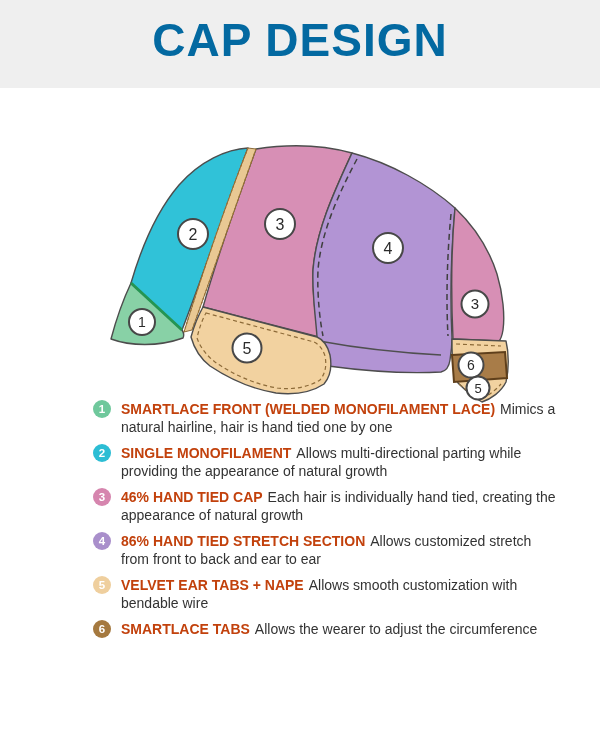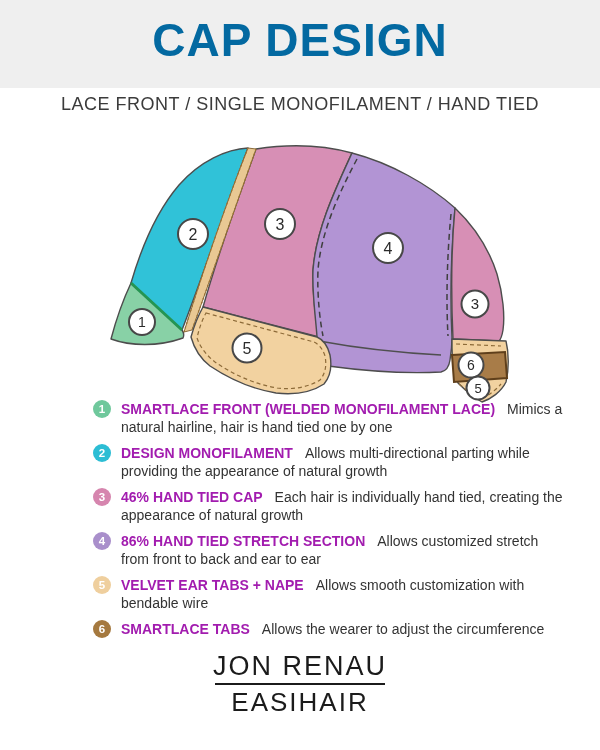--- a/index.html
+++ b/index.html
@@ -23,36 +23,35 @@
   .tabstitch{fill:none;stroke:#8d6b39;stroke-width:1.2;stroke-dasharray:4 3;}
   .foldline{fill:none;stroke:#4f4f4f;stroke-width:1.4;}
   .greenline{fill:none;stroke:#259552;stroke-width:3;}
 
   
   .legend{position:absolute;left:93px;top:400px;width:470px;}
   .legend-item{display:flex;margin-bottom:8px;}
   .legend-dot{flex:0 0 18px;width:18px;height:18px;border-radius:50%;margin-right:10px;
               color:#ffffff;font-size:11.5px;font-weight:bold;text-align:center;line-height:18px;}
   .legend-text{margin:0;font-size:14px;line-height:18px;color:#333333;width:452px;}
-  .legend-text b{color:#a21caf;padding-right:12px;}
+  .legend-text b{color:#c2410c;padding-right:5px;}
 
   
   .footer{position:absolute;left:0;top:652px;width:600px;text-align:center;color:#1b1b1b;}
   .brand-top{font-size:27px;line-height:28px;letter-spacing:2px;}
   .brand-divider{width:170px;height:1.5px;background:#1b1b1b;margin:3px auto 4px auto;}
   .brand-bottom{font-size:26px;line-height:26px;letter-spacing:2px;}
 </style>
 </head>
 <body>
 
 <div id="page">
 
   <div class="band" style="background-color: rgb(239, 239, 239);"></div>
   <div class="title" style="color: #0369a1;">CAP DESIGN</div>
-  <div class="subtitle">LACE FRONT / SINGLE MONOFILAMENT / HAND TIED</div>
 
   <svg class="cap-svg" width="450" height="270" viewBox="0 0 450 270">
 
     <path class="sect" d="M 31 199 C 36 180 43 160 51 143 L 102 190 C 104 193 104 196 103 198 C 78 207 50 206 31 199 Z" fill="#88d1a6"></path>
 
     <path class="sect" d="M 51 143 C 60 112 76 72 99 45 C 120 21 147 9 168 8 C 150 55 127 125 102 190 Z" fill="#30c2d8"></path>
     <path class="greenline" d="M 51 143 L 102 190"></path>
 
     <path class="sect" d="M 176 9 C 208 4 243 5 272 13 C 255 50 236 90 233 130 C 232 155 236 180 239 197 L 123 167 C 138 115 158 58 176 9 Z" fill="#d78fb5"></path>
 
@@ -112,21 +111,21 @@
 
   <div class="legend">
 
     <div class="legend-item">
       <span class="legend-dot" style="background-color: rgb(111, 200, 156);">1</span>
       <p class="legend-text"><b>SMARTLACE FRONT (WELDED MONOFILAMENT LACE)</b><span>Mimics a natural hairline, hair is hand tied one by one</span></p>
     </div>
 
     <div class="legend-item">
       <span class="legend-dot" style="background-color: rgb(44, 189, 212);">2</span>
-      <p class="legend-text"><b>DESIGN MONOFILAMENT</b><span>Allows multi-directional parting while providing the appearance of natural growth</span></p>
+      <p class="legend-text"><b>SINGLE MONOFILAMENT</b><span>Allows multi-directional parting while providing the appearance of natural growth</span></p>
     </div>
 
     <div class="legend-item">
       <span class="legend-dot" style="background-color: rgb(214, 133, 174);">3</span>
       <p class="legend-text"><b>46% HAND TIED CAP</b><span>Each hair is individually hand tied, creating the appearance of natural growth</span></p>
     </div>
 
     <div class="legend-item">
       <span class="legend-dot" style="background-color: rgb(169, 143, 203);">4</span>
       <p class="legend-text"><b>86% HAND TIED STRETCH SECTION</b><span>Allows customized stretch from front to back and ear to ear</span></p>
@@ -137,19 +136,14 @@
       <p class="legend-text"><b>VELVET EAR TABS + NAPE</b><span>Allows smooth customization with bendable wire</span></p>
     </div>
 
     <div class="legend-item">
       <span class="legend-dot" style="background-color: rgb(165, 121, 63);">6</span>
       <p class="legend-text"><b>SMARTLACE TABS</b><span>Allows the wearer to adjust the circumference</span></p>
     </div>
 
   </div>
 
-  <div class="footer">
-    <div class="brand-top">JON RENAU</div>
-    <div class="brand-divider"></div>
-    <div class="brand-bottom">EASIHAIR</div>
-  </div>
 
 </div>
 
 </body></html>

